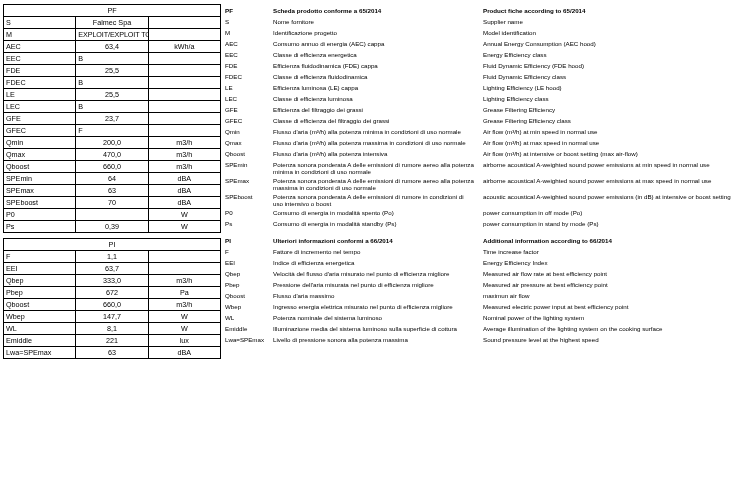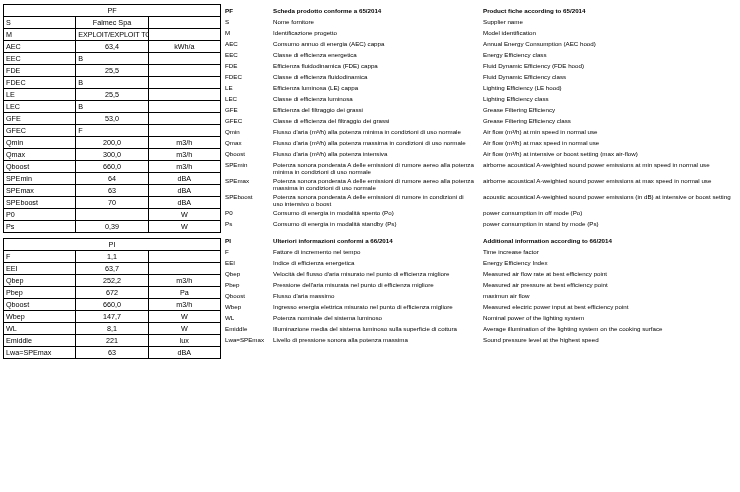--- a/index.html
+++ b/index.html
@@ -154,36 +154,36 @@
             <td class="col-val">25,5</td>
             <td class="col-unit"></td>
           </tr>
           <tr>
             <td class="col-code">LEC</td>
             <td class="col-val val-left">B</td>
             <td class="col-unit"></td>
           </tr>
           <tr>
             <td class="col-code">GFE</td>
-            <td class="col-val">53,0</td>
+            <td class="col-val">23,7</td>
             <td class="col-unit"></td>
           </tr>
           <tr>
             <td class="col-code">GFEC</td>
             <td class="col-val val-left">F</td>
             <td class="col-unit"></td>
           </tr>
           <tr>
             <td class="col-code">Qmin</td>
             <td class="col-val">200,0</td>
             <td class="col-unit">m3/h</td>
           </tr>
           <tr>
             <td class="col-code">Qmax</td>
-            <td class="col-val">300,0</td>
+            <td class="col-val">470,0</td>
             <td class="col-unit">m3/h</td>
           </tr>
           <tr>
             <td class="col-code">Qboost</td>
             <td class="col-val">660,0</td>
             <td class="col-unit">m3/h</td>
           </tr>
           <tr>
             <td class="col-code">SPEmin</td>
             <td class="col-val">64</td>
@@ -224,21 +224,21 @@
             <td class="col-val">1,1</td>
             <td class="col-unit"></td>
           </tr>
           <tr>
             <td class="col-code">EEI</td>
             <td class="col-val">63,7</td>
             <td class="col-unit"></td>
           </tr>
           <tr>
             <td class="col-code">Qbep</td>
-            <td class="col-val">252,2</td>
+            <td class="col-val">333,0</td>
             <td class="col-unit">m3/h</td>
           </tr>
           <tr>
             <td class="col-code">Pbep</td>
             <td class="col-val">672</td>
             <td class="col-unit">Pa</td>
           </tr>
           <tr>
             <td class="col-code">Qboost</td>
             <td class="col-val">660,0</td>

